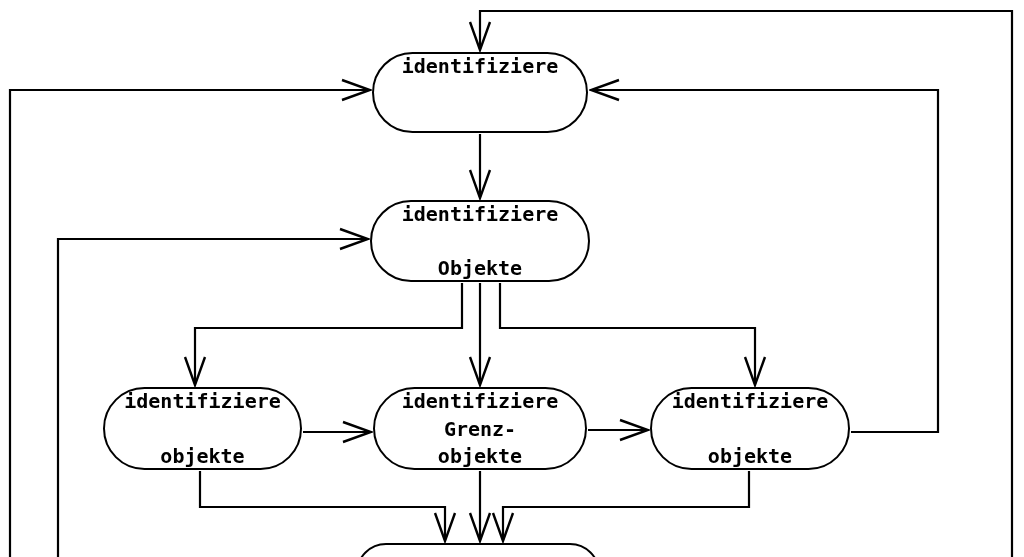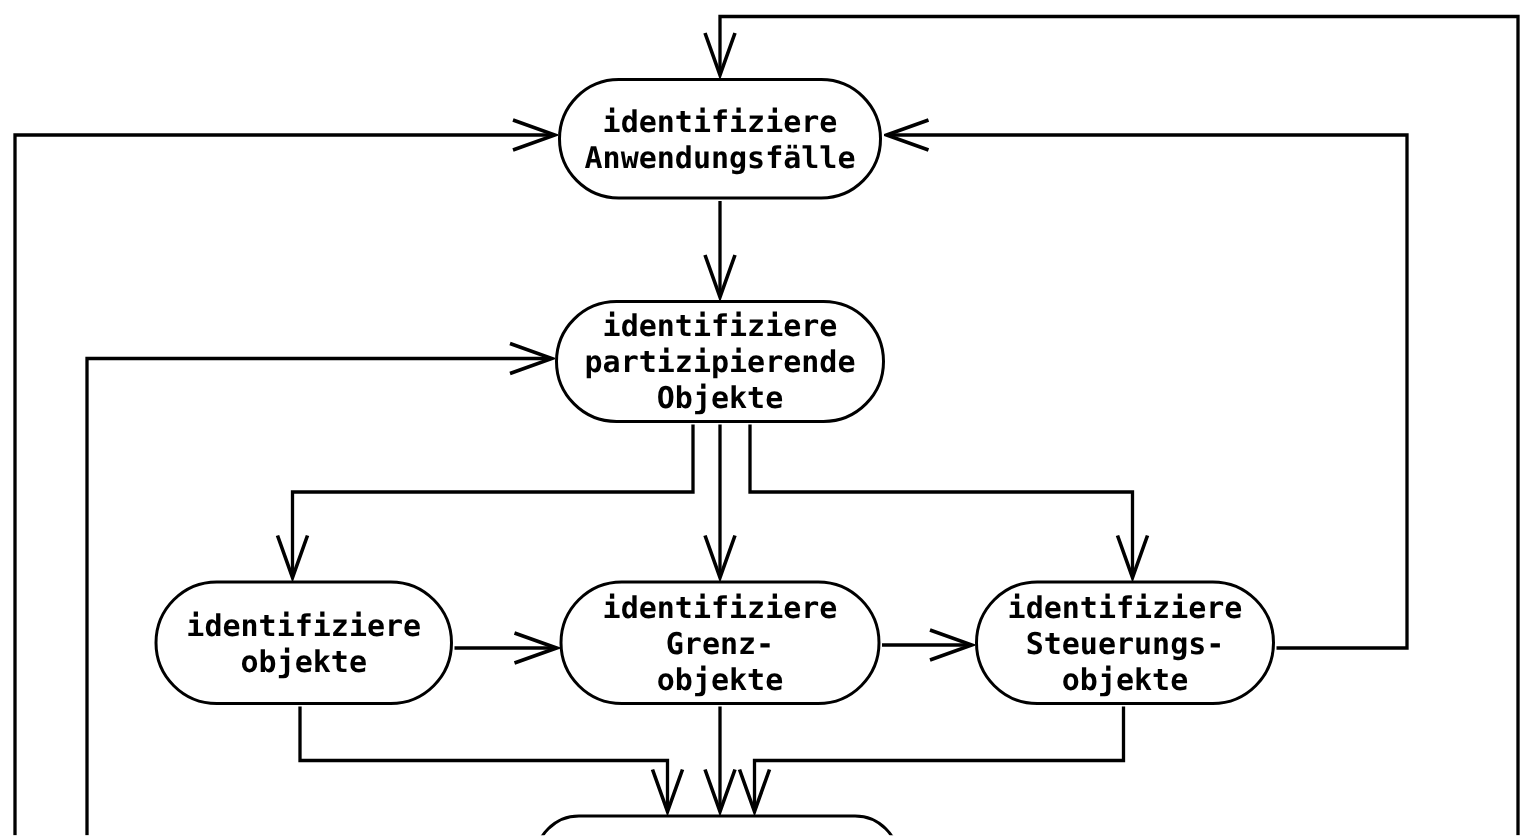--- a/index.html
+++ b/index.html
@@ -24,21 +24,21 @@
   }
   .node {
     position: absolute;
     box-sizing: border-box;
     background: #ffffff;
     border: 2.5px solid #000000;
     border-radius: 42px;
     display: flex;
     flex-direction: column;
     align-items: center;
-    justify-content: center;
+    justify-content: space-between;
     text-align: center;
     color: #000000;
     font-size: 20px;
     font-weight: bold;
     line-height: 24px;
     white-space: nowrap;
   }
   #node-anwendungsfaelle { left: 372px; top: 52px;  width: 216px; height: 81px; }
   #node-partizipierende  { left: 370px; top: 200px; width: 220px; height: 82px; }
   #node-entitaets        { left: 103px; top: 387px; width: 199px; height: 83px; }
@@ -73,41 +73,38 @@
     <path class="edge" d="M 500,283 L 500,328 L 755,328 L 755,384" marker-end="url(#arrow)"></path>
     <path class="edge" d="M 303,432 L 370,432" marker-end="url(#arrow)"></path>
     <path class="edge" d="M 588,430 L 647,430" marker-end="url(#arrow)"></path>
     <path class="edge" d="M 200,471 L 200,507 L 445,507 L 445,540" marker-end="url(#arrow)"></path>
     <path class="edge" d="M 480,471 L 480,540" marker-end="url(#arrow)"></path>
     <path class="edge" d="M 749,471 L 749,507 L 503,507 L 503,540" marker-end="url(#arrow)"></path>
   </svg>
 
   <div class="node" id="node-anwendungsfaelle">
     <span>identifiziere</span>
-    <span>Anwendungsfälle</span>
   </div>
 
   <div class="node" id="node-partizipierende">
     <span>identifiziere</span>
-    <span>partizipierende</span>
     <span>Objekte</span>
   </div>
 
   <div class="node" id="node-entitaets">
     <span>identifiziere</span>
     <span>objekte</span>
   </div>
 
   <div class="node" id="node-grenz">
     <span>identifiziere</span>
     <span>Grenz-</span>
     <span>objekte</span>
   </div>
 
   <div class="node" id="node-steuerungs">
     <span>identifiziere</span>
-    <span>Steuerungs-</span>
     <span>objekte</span>
   </div>
 
   <div class="node" id="node-bottom-partial"></div>
 
 </div>
 
 </body></html>

